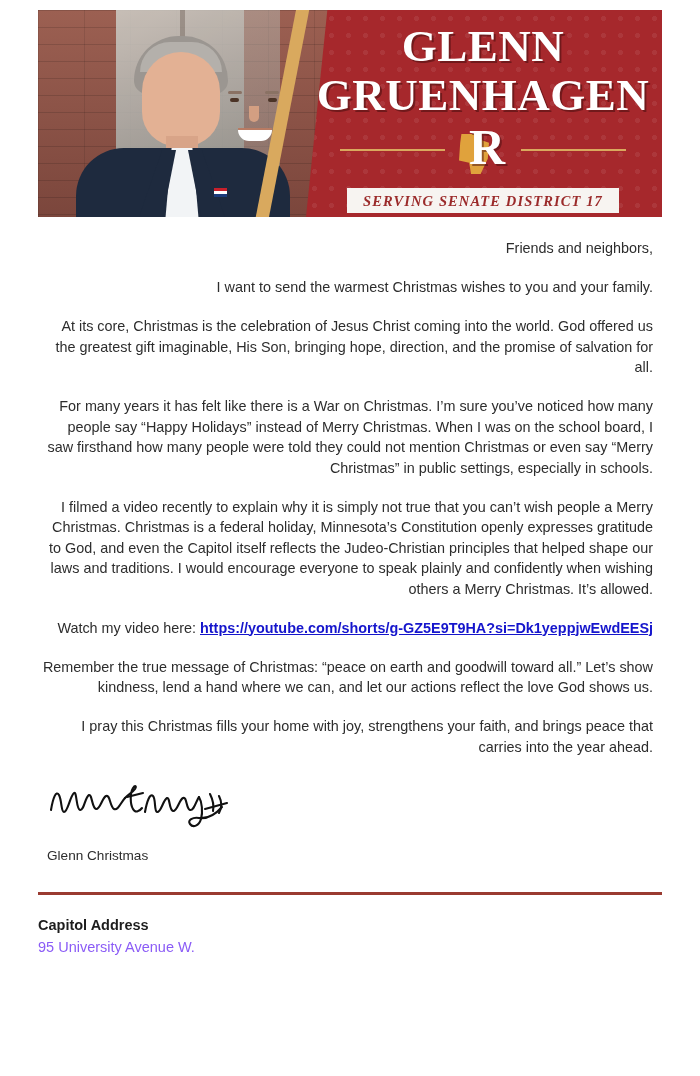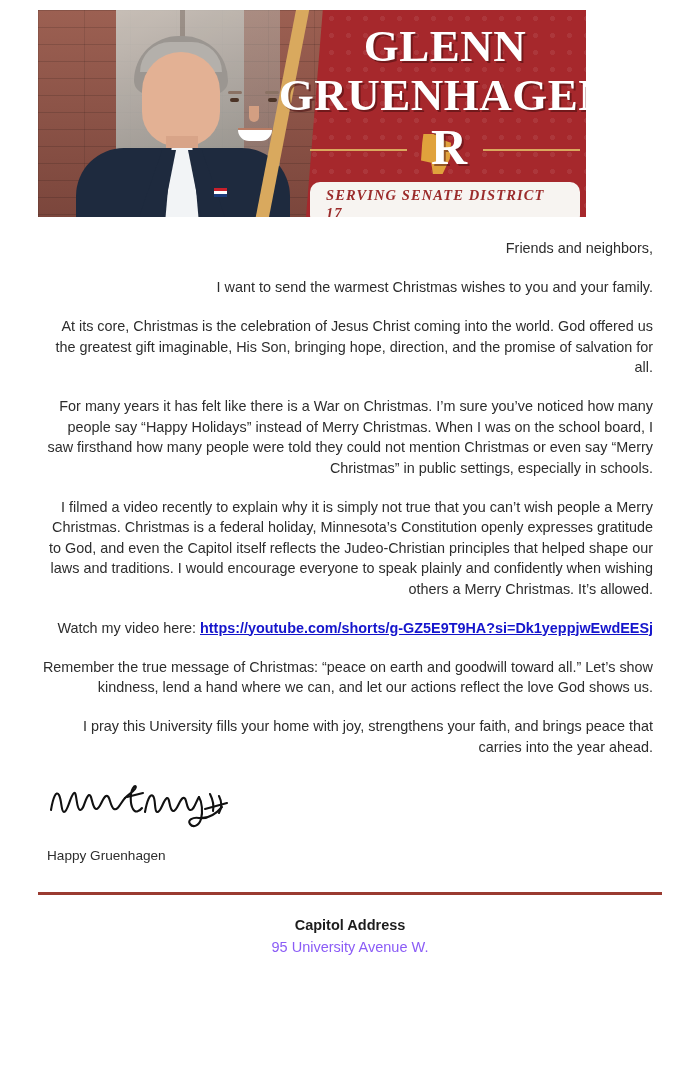--- a/index.html
+++ b/index.html
@@ -17,21 +17,21 @@
 
   .email-wrap {
     width: 700px;
     box-sizing: border-box;
     padding: 10px 38px 0 38px;
   }
 
   
   .banner {
     position: relative;
-    width: 548px;
+    width: 624px;
     height: 207px;
     overflow: hidden;
     background: #d946ef;
   }
   .banner-photo {
     position: absolute;
     left: 0; top: 0;
     width: 290px;
     height: 207px;
     overflow: hidden;
@@ -146,21 +146,21 @@
     position:absolute; left:10px; top:10px; width:30px; height:40px;
     background:#e0a23c;
     clip-path: polygon(8% 0, 72% 0, 78% 16%, 100% 22%, 96% 62%, 72% 100%, 40% 100%, 34% 72%, 0 66%, 4% 22%);
   }
   .r-letter{
     position:absolute; left:20px; top:-2px;
     font-family:"Liberation Serif", serif; font-weight:bold; font-size:50px;
     color:#ffffff; line-height:1; text-shadow:2px 2px 0 rgba(70,12,15,.5);
   }
   .district-box{
-    margin-top:6px; background:#f7f4f1; padding:4px 16px 3px 16px;border-radius:10px;
+    margin-top:12px; background:#f7f4f1; padding:4px 16px 3px 16px;
   }
   .district-box span{
     font-family:"Liberation Serif", serif; font-weight:bold; font-style:italic;
     font-size:14.5px; letter-spacing:1.1px; color:#9b2b2b; text-transform:uppercase;
   }
 
   
   .body-copy{ padding:0 0 0 3px; }
   .body-copy p{
     font-size:14.4px;
@@ -178,21 +178,21 @@
   .sig-svg{ display:block; margin-left:6px; }
   .sig-name{
     font-size:13.6px; color:#2d2d2d; margin-top:16px; margin-left:6px;
   }
 
   
   .divider{
     width:624px; height:3px; background:#9a3b31; margin:29px 0 0 0;
   }
   .footer{
-    text-align:center; padding-top:22px;
+    text-align:left; padding-top:22px;
   }
   .footer .addr-title{
     font-size:14.5px; font-weight:bold; color:#1d1d1d; margin-bottom:4px;
   }
   .footer .addr-line{
     font-size:14.5px; color:#8b5cf6; line-height:21px;
   }
 </style>
 </head>
 <body>
@@ -252,36 +252,36 @@
 
     <p>Friends and neighbors,</p>
     <p>I want to send the warmest Christmas wishes to you and your family.</p>
     <p>At its core, Christmas is the celebration of Jesus Christ coming into the world. God offered us the greatest gift imaginable, His Son, bringing hope, direction, and the promise of salvation for all.</p>
     <p>For many years it has felt like there is a War on Christmas. I’m sure you’ve noticed how many people say “Happy Holidays” instead of Merry Christmas. When I was on the school board, I saw firsthand how many people were told they could not mention Christmas or even say “Merry Christmas” in public settings, especially in schools.</p>
     <p>I filmed a video recently to explain why it is simply not true that you can’t wish people a Merry Christmas. Christmas is a federal holiday, Minnesota’s Constitution openly expresses gratitude to God, and even the Capitol itself reflects the Judeo-Christian principles that helped shape our laws and traditions. I would encourage everyone to speak plainly and confidently when wishing others a Merry Christmas. It’s allowed.</p>
 
     <p><span>Watch my video here: </span><a class="video-link" href="#">https://youtube.com/shorts/g-GZ5E9T9HA?si=Dk1yeppjwEwdEESj</a></p>
 
     <p>Remember the true message of Christmas: “peace on earth and goodwill toward all.” Let’s show kindness, lend a hand where we can, and let our actions reflect the love God shows us.</p>
-    <p>I pray this University fills your home with joy, strengthens your faith, and brings peace that carries into the year ahead.</p>
+    <p>I pray this Christmas fills your home with joy, strengthens your faith, and brings peace that carries into the year ahead.</p>
 
     <div class="sig-block">
       <svg class="sig-svg" width="210" height="56" viewBox="0 0 210 56">
         <g fill="none" stroke="#111111" stroke-width="2.1" stroke-linecap="round" stroke-linejoin="round">
           <path d="M4 34 C6 22, 9 14, 12 19 C15 25, 14 36, 17 36 C21 36, 23 20, 27 17 C30 15, 29 33, 33 34 C37 35, 38 21, 42 19 C45 18, 45 32, 49 33 C53 34, 55 22, 59 20 C63 18, 63 31, 67 33 C71 35, 74 26, 78 22"></path>
           <path d="M78 22 C82 18, 86 16, 88 13 C90 10, 88 9, 86 12 C83 17, 83 28, 86 33 C88 37, 92 36, 95 32"></path>
           <path d="M80 21 L96 17"></path>
           <path d="M98 36 C100 25, 103 17, 106 20 C109 23, 107 35, 110 36 C114 37, 116 24, 120 22 C123 21, 122 34, 126 35 C130 36, 132 24, 136 22 C140 20, 139 33, 143 34 C147 35, 149 25, 152 21"></path>
           <path d="M152 21 C155 26, 156 36, 154 43 C152 50, 146 52, 143 48 C140 44, 146 41, 152 42 C160 43, 168 39, 175 31"></path>
           <path d="M163 18 C166 24, 167 30, 166 35"></path>
           <path d="M172 20 C175 26, 175 32, 172 37"></path>
           <path d="M158 33 L180 27"></path>
         </g>
       </svg>
-      <div class="sig-name">Happy Gruenhagen</div>
+      <div class="sig-name">Glenn Christmas</div>
     </div>
   </div>
 
   <div class="divider"></div>
 
   <div class="footer">
     <div class="addr-title">Capitol Address</div>
     <div class="addr-line">95 University Avenue W.</div>
 
   </div>

